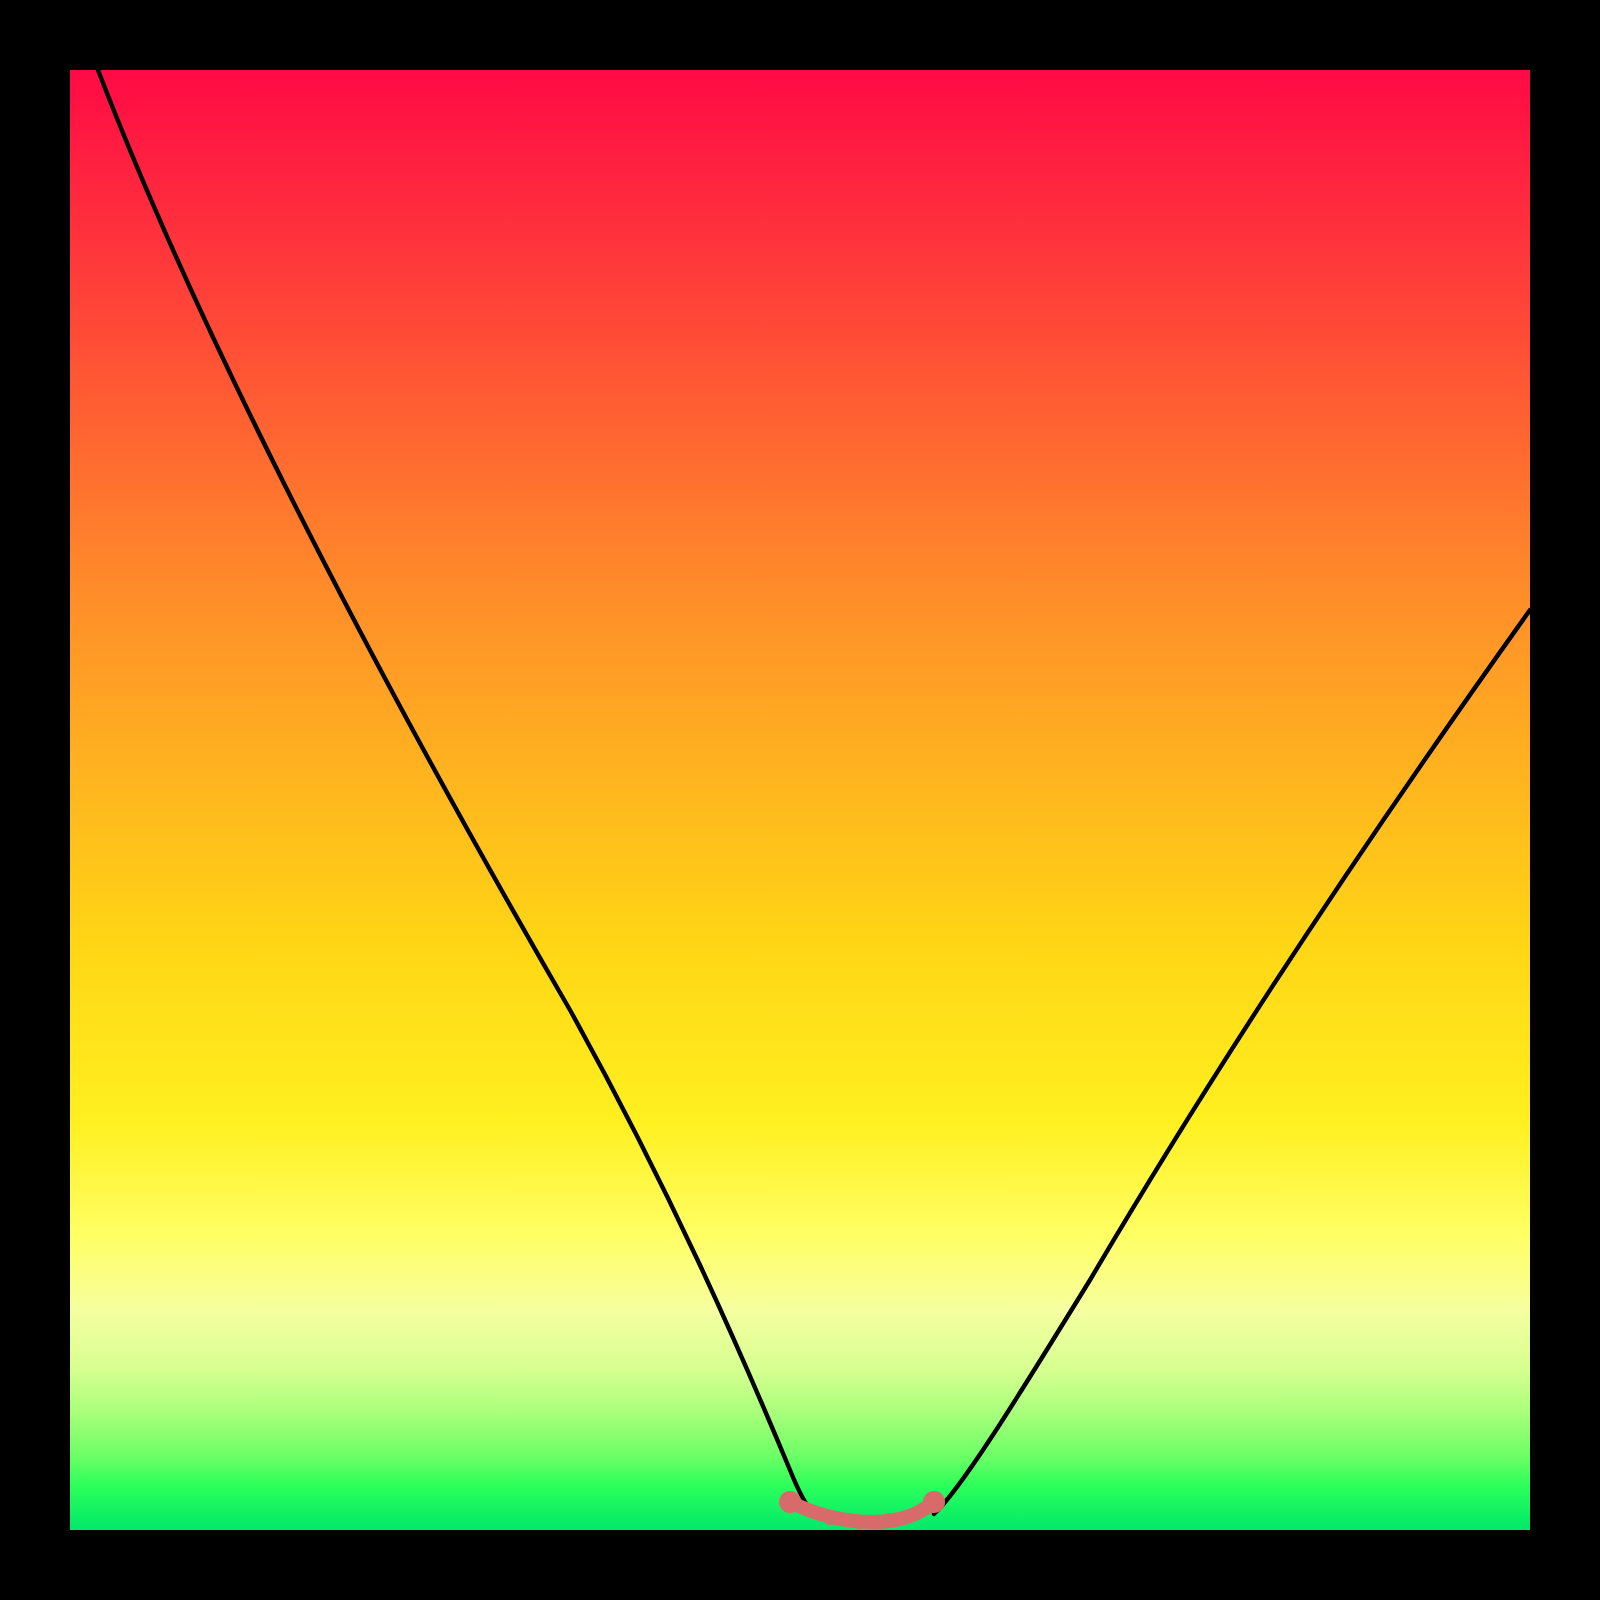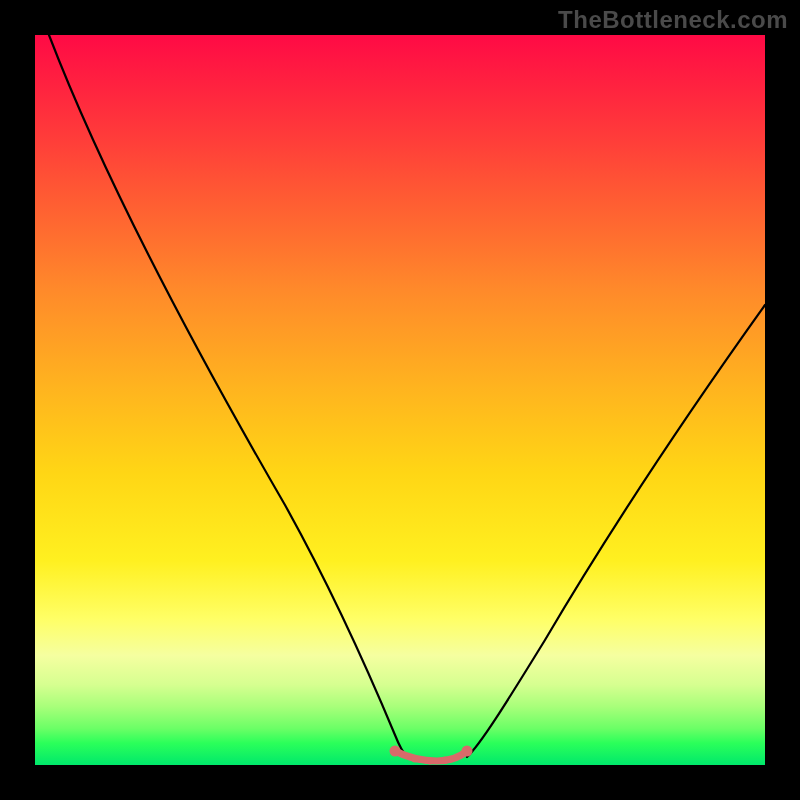--- a/index.html
+++ b/index.html
@@ -61,21 +61,20 @@
     position: absolute;
     inset: 0;
     width: 100%;
     height: 100%;
   }
 </style>
 </head>
 <body>
 
 <div class="frame">
-  <div class="watermark">TheBottleneck.com</div>
 
   <div class="plot-area">
     <div class="gradient-bg"></div>
 
     <svg class="curve" viewBox="0 0 730 730" preserveAspectRatio="none">
 
       <path d="M 14 0
                C 60 120, 140 280, 250 470
                C 300 560, 335 640, 360 700
                C 366 715, 370 720, 372 722" fill="none" stroke="#000" stroke-width="2.2" stroke-linecap="round"></path>

